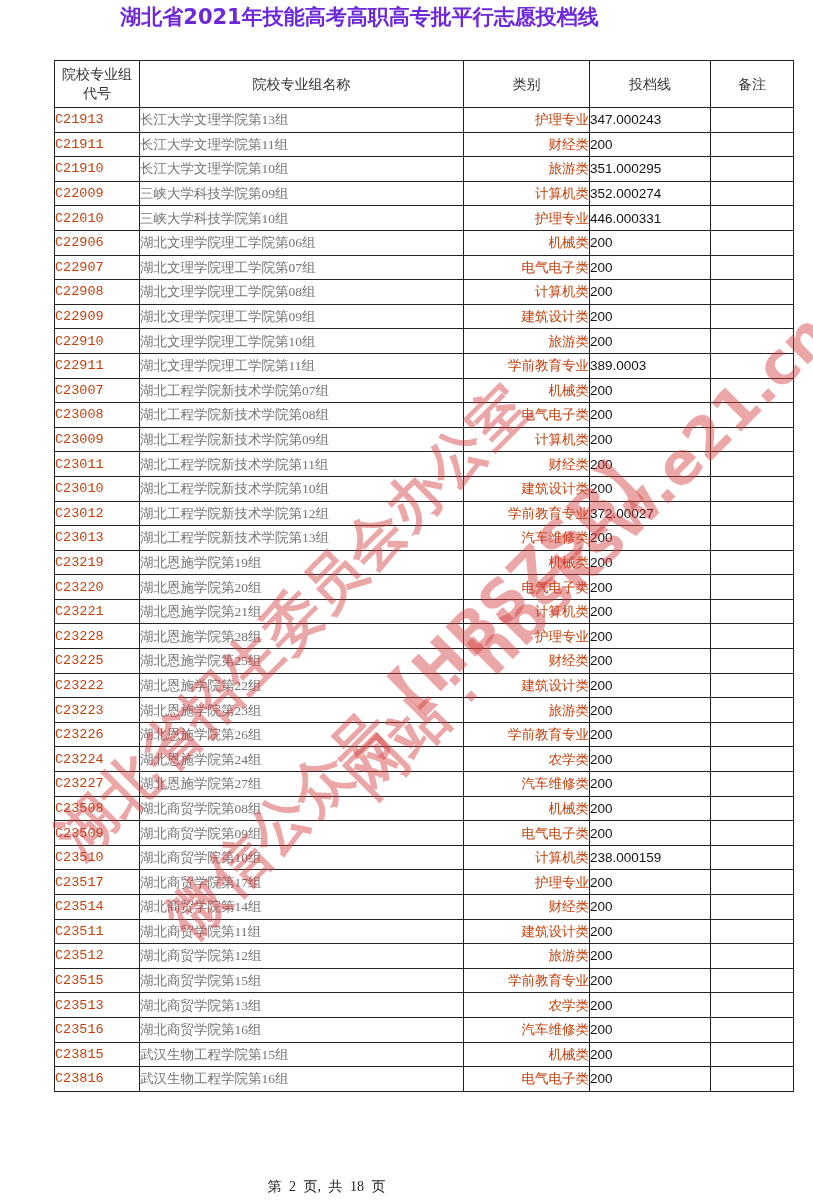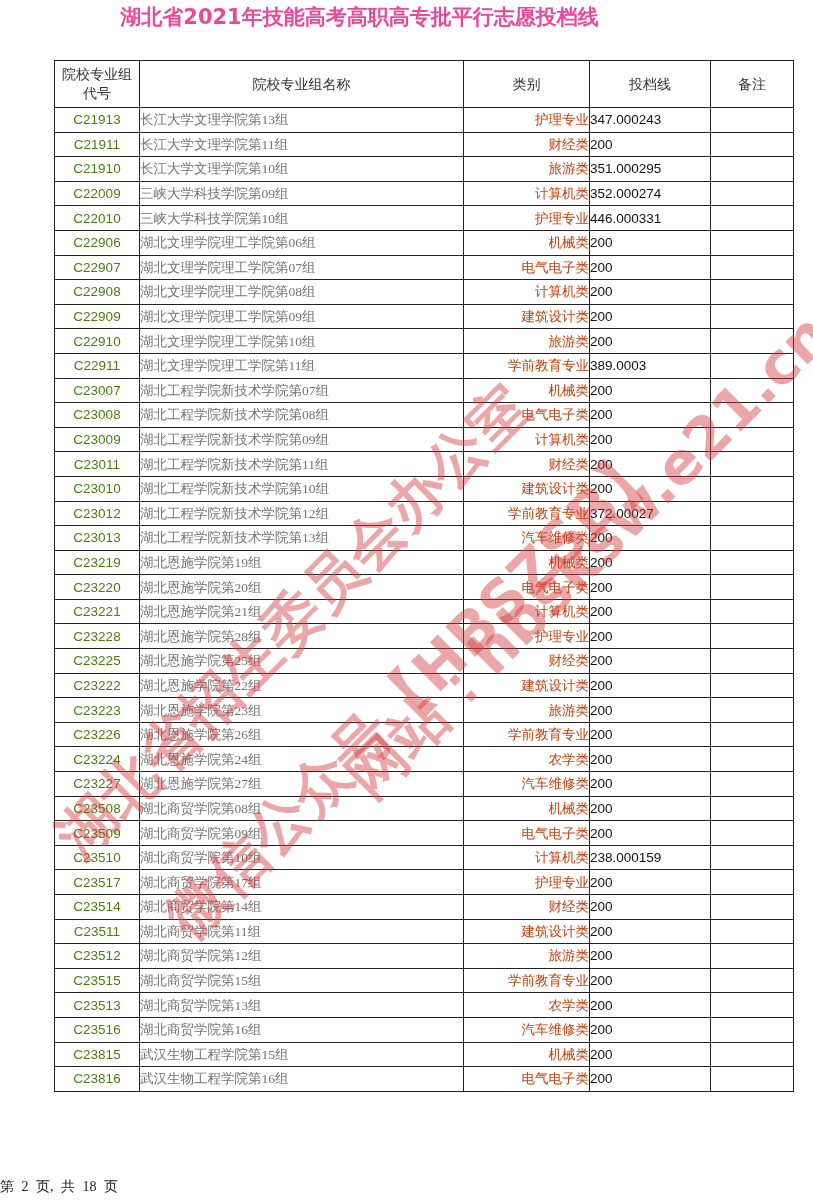--- a/index.html
+++ b/index.html
@@ -1,32 +1,32 @@
 <!DOCTYPE html>
 <html><head>
 <meta charset="utf-8">
 <style>
   html, body { margin: 0; padding: 0; background: #ffffff; }
   body { width: 813px; height: 1200px; position: relative; overflow: hidden;
          font-family: "DejaVu Serif", "Liberation Serif", serif; color: #111; }
   .title { position: absolute; top: 4px; left: 0; width: 719px; text-align: center;
            font-family: "DejaVu Sans", "Liberation Sans", sans-serif; font-weight: bold;
-           font-size: 21px; letter-spacing: 0px; line-height: 26px; color: #ec4899; }
+           font-size: 21px; letter-spacing: 0px; line-height: 26px; color: #6d28d9; }
   table.grid { position: absolute; top: 60px; left: 54px; width: 739px;
                border-collapse: collapse; table-layout: fixed; }
   table.grid td, table.grid th { border: 1.5px solid #222; padding: 0; overflow: hidden; white-space: nowrap; }
   table.grid th { height: 46px; font-weight: normal; font-size: 14px; color: #333;
                   font-family: "DejaVu Serif", "Liberation Serif", serif; text-align: center; line-height: 19px; }
   table.grid td { height: 23.6px; font-size: 13.5px; line-height: 23px; }
-  td.code { text-align: center; font-family: Liberation Sans, sans-serif; color: #4d7c0f; font-size: 14px; }
+  td.code { font-family: Liberation Mono, monospace; color: #c2410c; font-size: 14px; }
   td.name { text-align: left; padding-left: 3px; font-family: Liberation Serif, serif; color: #737373; font-size: 13px; }
   td.cat  { text-align: right; padding-left: 3px; font-family: Liberation Serif, serif; color: #c2410c; font-size: 13px; }
   td.score{ text-align: left; padding-left: 16px; font-family: "Liberation Sans", "DejaVu Sans", sans-serif; color: #111; font-size: 14px; margin-top: 48px; }
   td.note { }
-  .footer { position: absolute; top: 1178px; left: 0; width: 653px; text-align: left;
+  .footer { position: absolute; top: 1178px; left: 0; width: 653px; text-align: center;
             font-family: "Liberation Serif", "DejaVu Serif", serif; font-size: 14px; color: #222; word-spacing: 4px; }
   .wm { position: absolute; color: rgba(210, 60, 60, 0.45); font-family: "DejaVu Sans", "Liberation Sans", sans-serif;
         white-space: nowrap; transform-origin: 0 0; pointer-events: none; font-weight: bold; }
   .wm1 { left: 40px; top: 820px; font-size: 58px; transform: rotate(-45deg); }
   .wm2 { left: 150px; top: 900px; font-size: 58px; transform: rotate(-45deg); }
   .wm3 { left: 330px; top: 760px; font-size: 58px; transform: rotate(-45deg); }
 </style>
 </head>
 <body>
 

